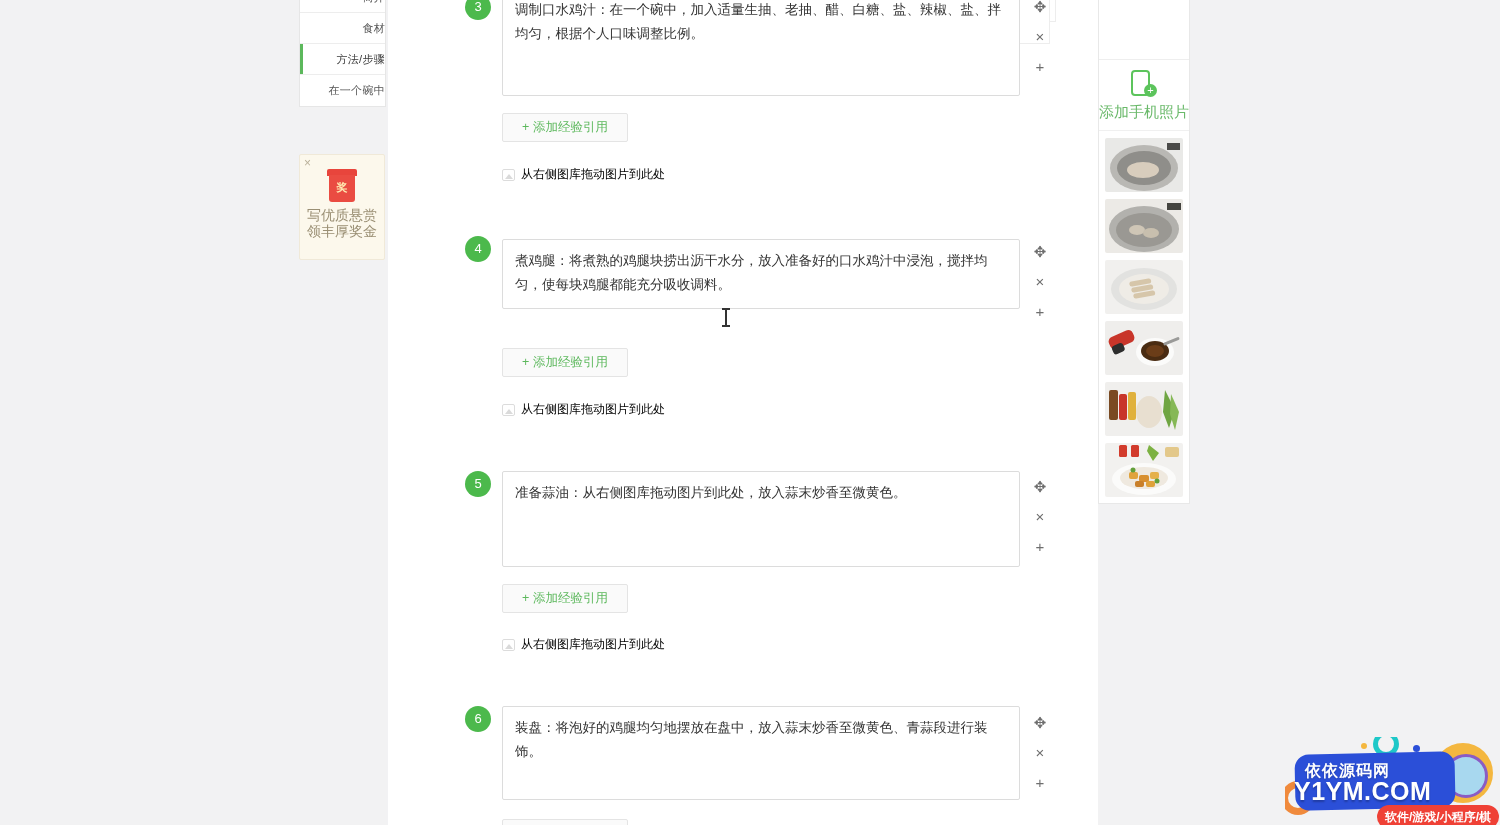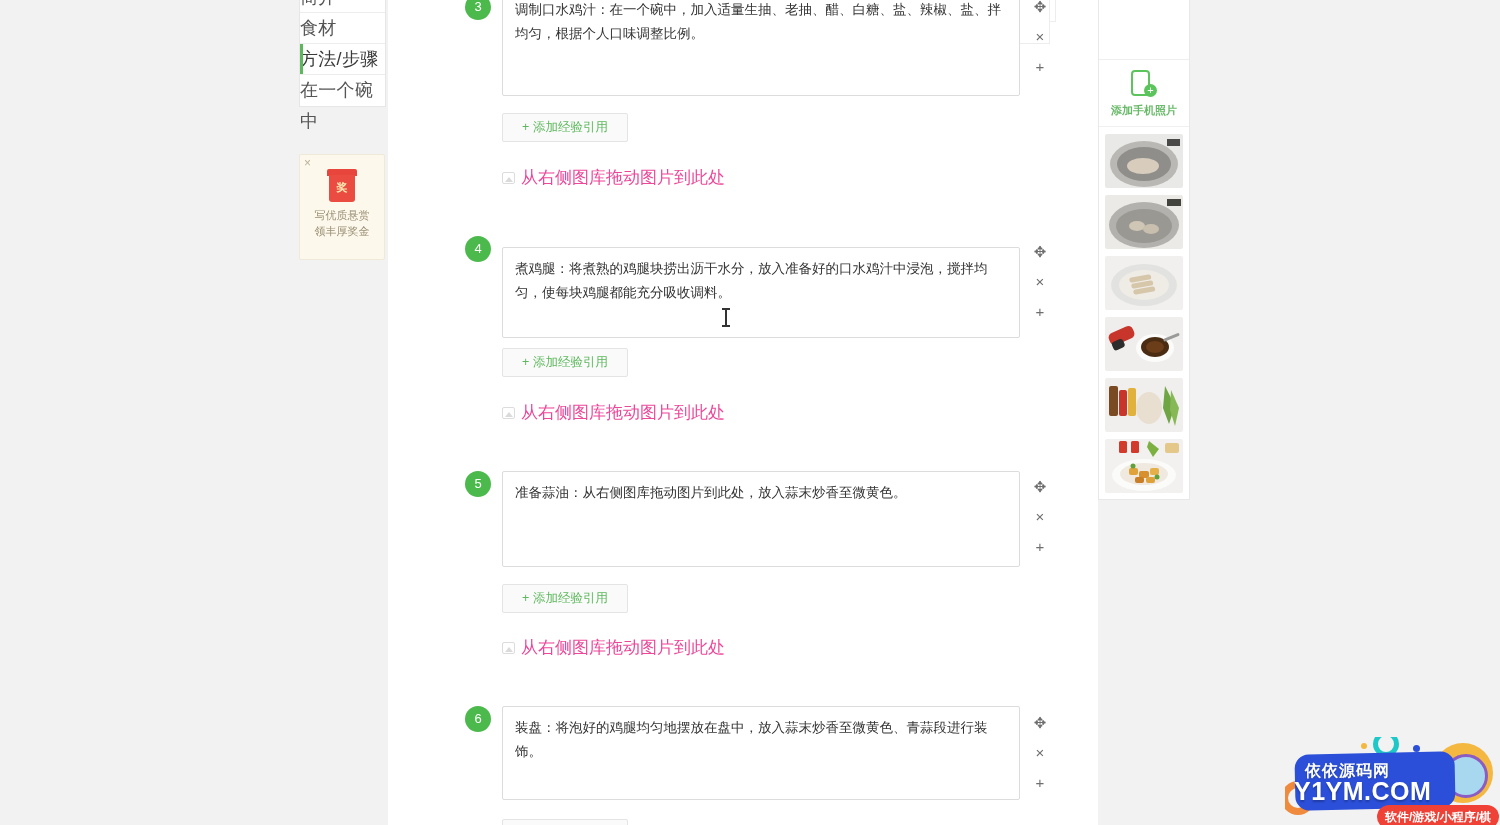--- a/index.html
+++ b/index.html
@@ -33,22 +33,22 @@
     position: absolute; left: 0; top: -18px;
     width: 87px;
     background: #fff;
     border: 1px solid #e6e6e6;
     border-top: none;
   }
   .nav-tab {
     position: relative;
     height: 31px;
     line-height: 31px;
-    text-align: left;
-    font-size: 18px;
+    text-align: right;
+    font-size: 11px;
     color: #555;
     background: #fff;
     border-bottom: 1px solid #ededed;
     cursor: pointer;
     letter-spacing: .3px;
   }
   .nav-tab:last-child { border-bottom: none; }
   .nav-tab.active {
     color: #3a3a3a;
     background: #fff;
@@ -104,21 +104,21 @@
   .promo-icon .ch {
     position: absolute; left: 0; top: 13px;
     width: 30px;
     text-align: center;
     font-size: 11px;
     color: #ffe9b0;
     font-weight: bold;
     line-height: 1;
   }
   .promo-text {
-    font-size: 11px;
+    font-size: 14px;
     color: #9a8f74;
     line-height: 16px;
   }
 
   
   .main-panel {
     position: absolute;
     left: 388px; top: 0;
     width: 710px; height: 825px;
     background: #fff;
@@ -180,22 +180,22 @@
     border: 1px solid #e4e4e4;
     border-radius: 2px;
     color: #5cb85c;
     font-size: 12.5px;
     cursor: pointer;
   }
 
   .drop-hint {
     position: absolute;
     left: 114px;
-    font-size: 17px;
-    color: #ec4899;
+    font-size: 12px;
+    color: #000000;
     display: flex;
     align-items: center;
     gap: 6px;
     user-select: none;
   }
   .drop-hint .img-ic {
     display: inline-block;
     width: 13px; height: 12px;
     border: 1px solid #dcdcdc;
     border-radius: 2px;
@@ -259,23 +259,22 @@
     position: absolute; right: 0; bottom: 1px;
     width: 13px; height: 13px;
     border-radius: 50%;
     background: #5cc45c;
     color: #fff;
     font-size: 11px;
     line-height: 12px;
     text-align: center;
   }
   .add-photo .lbl {
-    font-size: 11px;
+    font-size: 15px;
     color: #6ab96a;
-    font-weight: bold;
   }
   .thumb {
     width: 78px; height: 54px;
     margin: 7px auto 0;
     border-radius: 2px;
     overflow: hidden;
     cursor: pointer;
     position: relative;
   }
   .thumb svg { display: block; width: 78px; height: 54px; }
@@ -421,21 +420,21 @@
       </div>
       <div class="quote-btn" style="top:113px;">+ 添加经验引用</div>
       <div class="drop-hint" style="top:166px;">
         <span class="img-ic"></span>
         <span>从右侧图库拖动图片到此处</span>
       </div>
     </div>
 
     <div class="step-block">
       <div class="badge" style="top:236px;">4</div>
-      <div class="step-textarea" style="top:247px; height:91px;">煮鸡腿：将煮熟的鸡腿块捞出沥干水分，放入准备好的口水鸡汁中浸泡，搅拌均匀，使每块鸡腿都能充分吸收调料。</div>
+      <div class="step-textarea" style="top:239px; height:70px;">煮鸡腿：将煮熟的鸡腿块捞出沥干水分，放入准备好的口水鸡汁中浸泡，搅拌均匀，使每块鸡腿都能充分吸收调料。</div>
       <div class="side-icons" style="top:237px;">
         <span class="side-ic">✥</span>
         <span class="side-ic">×</span>
         <span class="side-ic">+</span>
       </div>
       <div class="quote-btn" style="top:348px;">+ 添加经验引用</div>
       <div class="drop-hint" style="top:401px;">
         <span class="img-ic"></span>
         <span>从右侧图库拖动图片到此处</span>
       </div>

